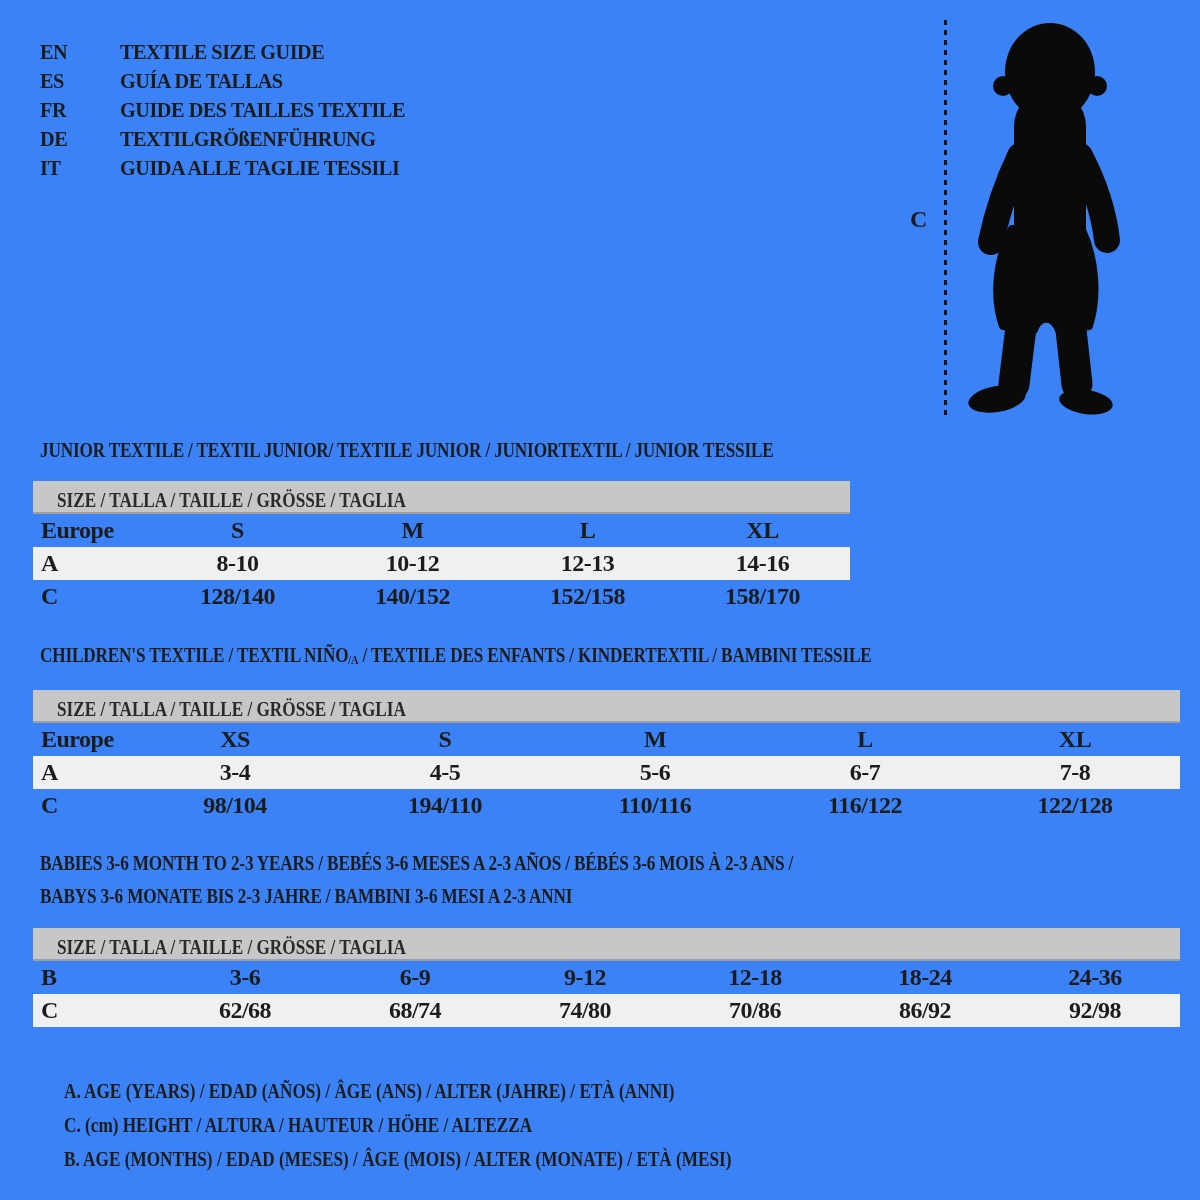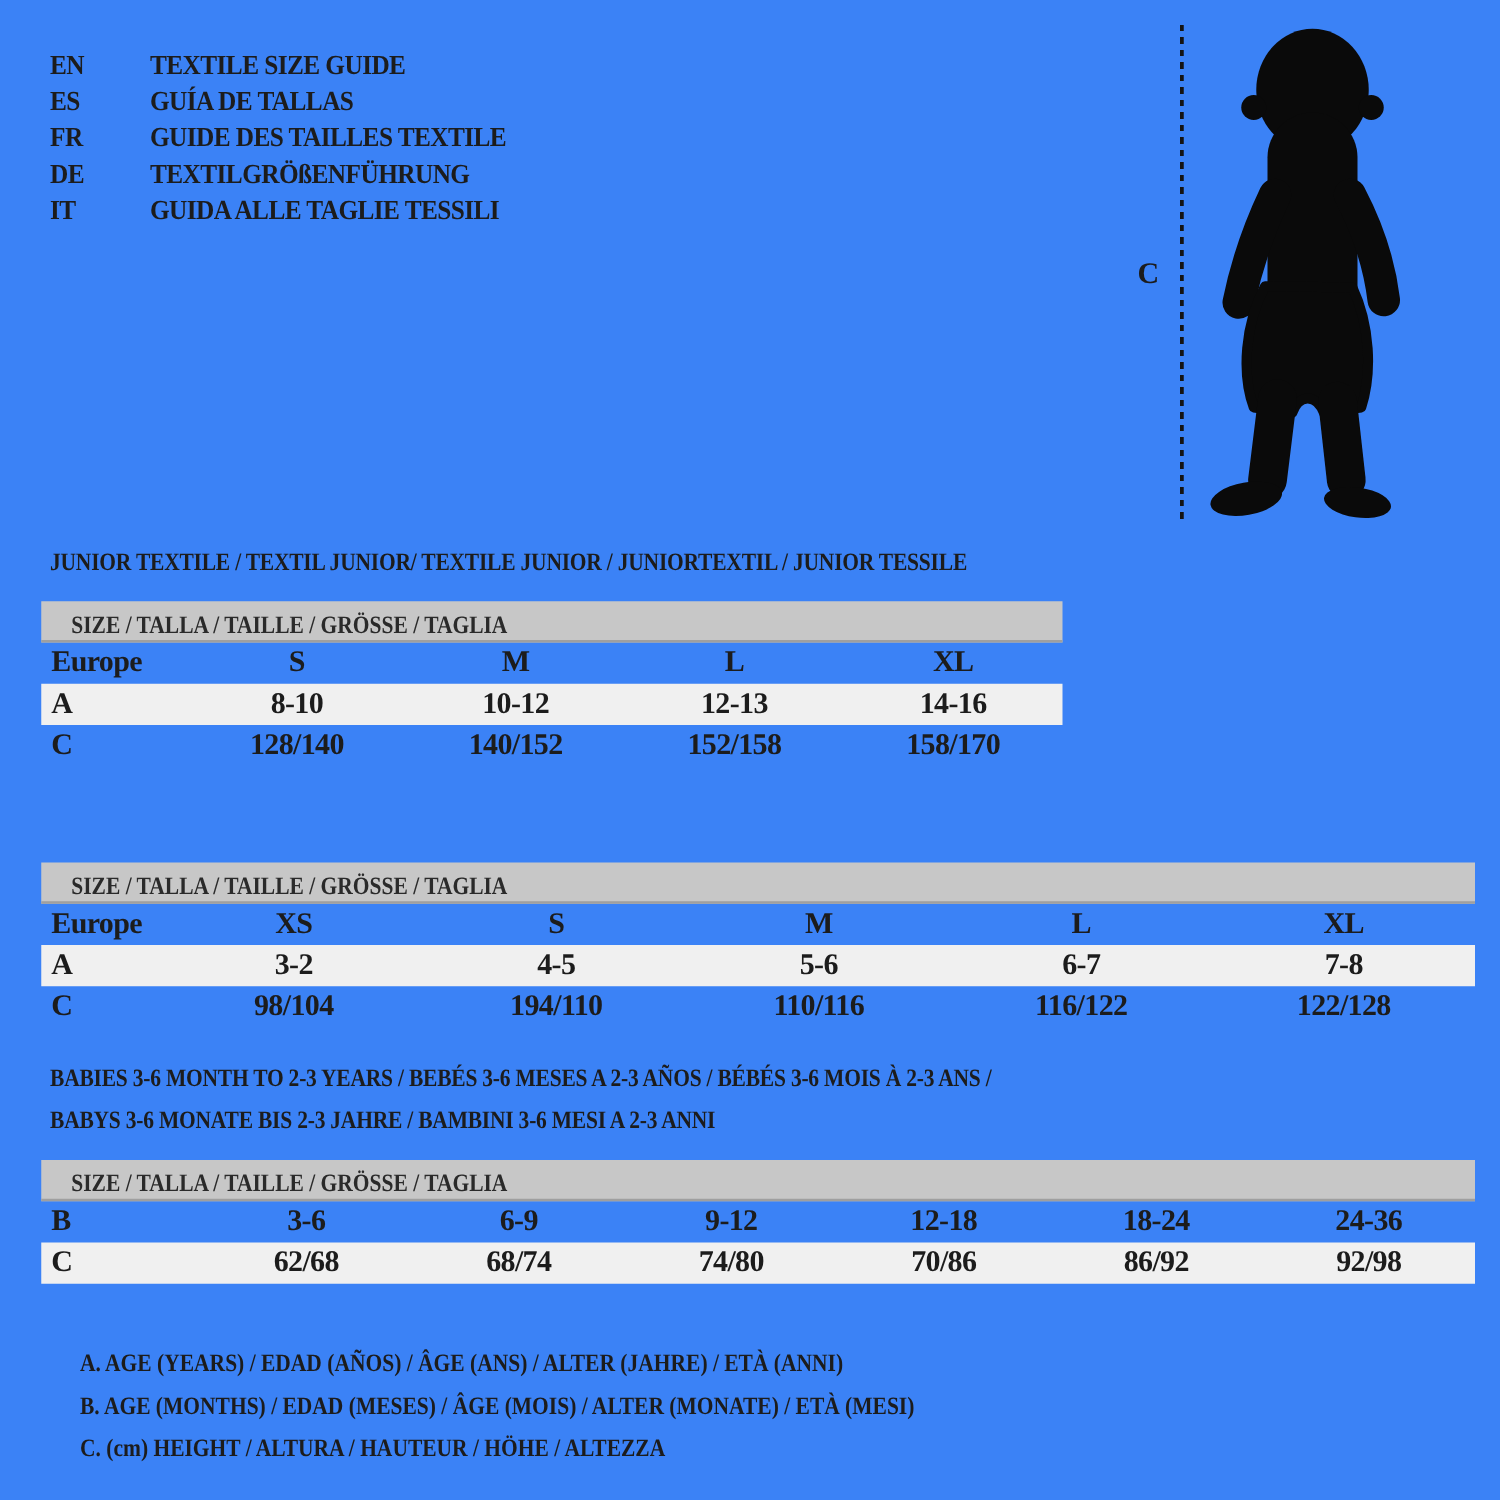--- a/index.html
+++ b/index.html
@@ -120,35 +120,38 @@
     </div>
     <div class="trow">
       <div class="tlabel">C</div>
       <div class="tcell">128/140</div>
       <div class="tcell">140/152</div>
       <div class="tcell">152/158</div>
       <div class="tcell">158/170</div>
     </div>
   </div>
 
+  <div class="sec-title title-children">
+    <span class="cond"><span>CHILDREN'S TEXTILE / TEXTIL NIÑO</span><span class="title-sub">/A</span><span> / TEXTILE DES ENFANTS / KINDERTEXTIL / BAMBINI TESSILE</span></span>
+  </div>
   <div class="stable t-children">
     <div class="size-bar">
       <span class="cond">SIZE / TALLA / TAILLE / GRÖSSE / TAGLIA</span>
     </div>
     <div class="trow">
       <div class="tlabel">Europe</div>
       <div class="tcell">XS</div>
       <div class="tcell">S</div>
       <div class="tcell">M</div>
       <div class="tcell">L</div>
       <div class="tcell">XL</div>
     </div>
     <div class="trow stripe">
       <div class="tlabel">A</div>
-      <div class="tcell">3-2</div>
+      <div class="tcell">3-4</div>
       <div class="tcell">4-5</div>
       <div class="tcell">5-6</div>
       <div class="tcell">6-7</div>
       <div class="tcell">7-8</div>
     </div>
     <div class="trow">
       <div class="tlabel">C</div>
       <div class="tcell">98/104</div>
       <div class="tcell">194/110</div>
       <div class="tcell">110/116</div>
@@ -180,17 +183,17 @@
       <div class="tcell">68/74</div>
       <div class="tcell">74/80</div>
       <div class="tcell">70/86</div>
       <div class="tcell">86/92</div>
       <div class="tcell">92/98</div>
     </div>
   </div>
 
   <div class="legend">
     <div class="legend-line"><span class="cond">A. AGE (YEARS) / EDAD (AÑOS) / ÂGE (ANS) / ALTER (JAHRE) / ETÀ (ANNI)</span></div>
+    <div class="legend-line"><span class="cond">C. (cm) HEIGHT / ALTURA / HAUTEUR / HÖHE / ALTEZZA</span></div>
     <div class="legend-line"><span class="cond">B. AGE (MONTHS) / EDAD (MESES) / ÂGE (MOIS) / ALTER (MONATE) / ETÀ (MESI)</span></div>
-    <div class="legend-line"><span class="cond">C. (cm) HEIGHT / ALTURA / HAUTEUR / HÖHE / ALTEZZA</span></div>
   </div>
 
 </div>
 
 </body></html>

